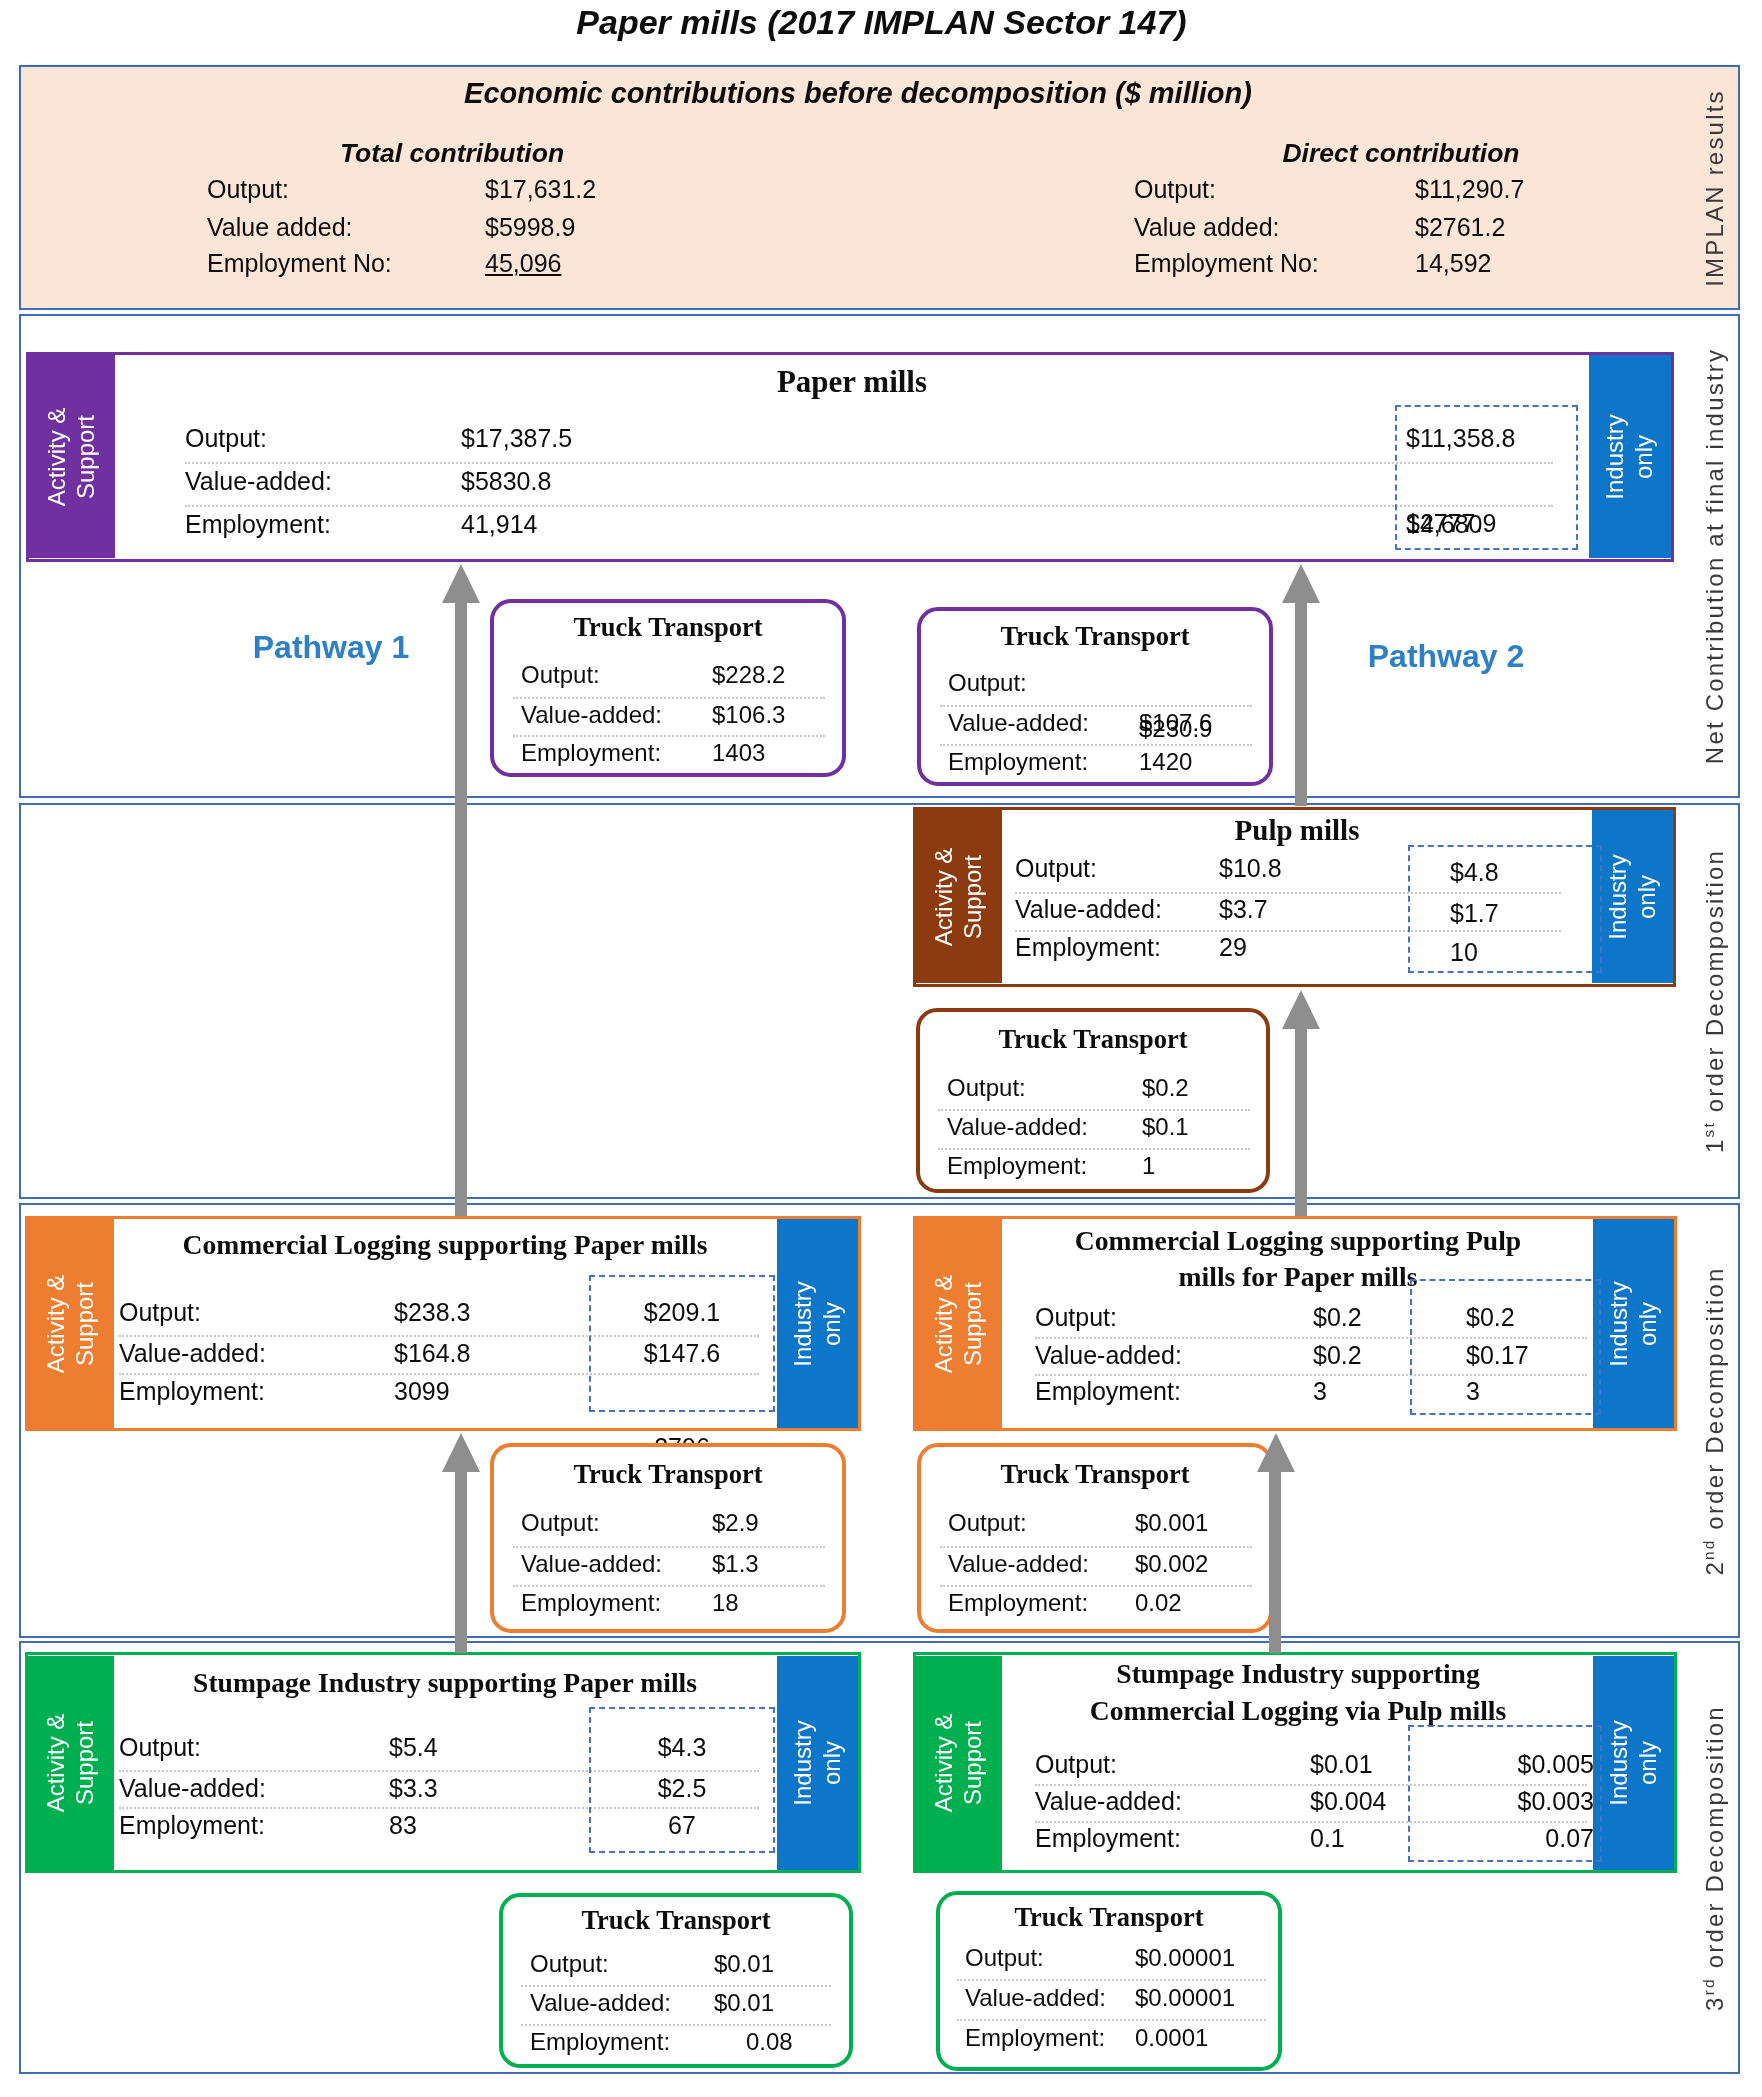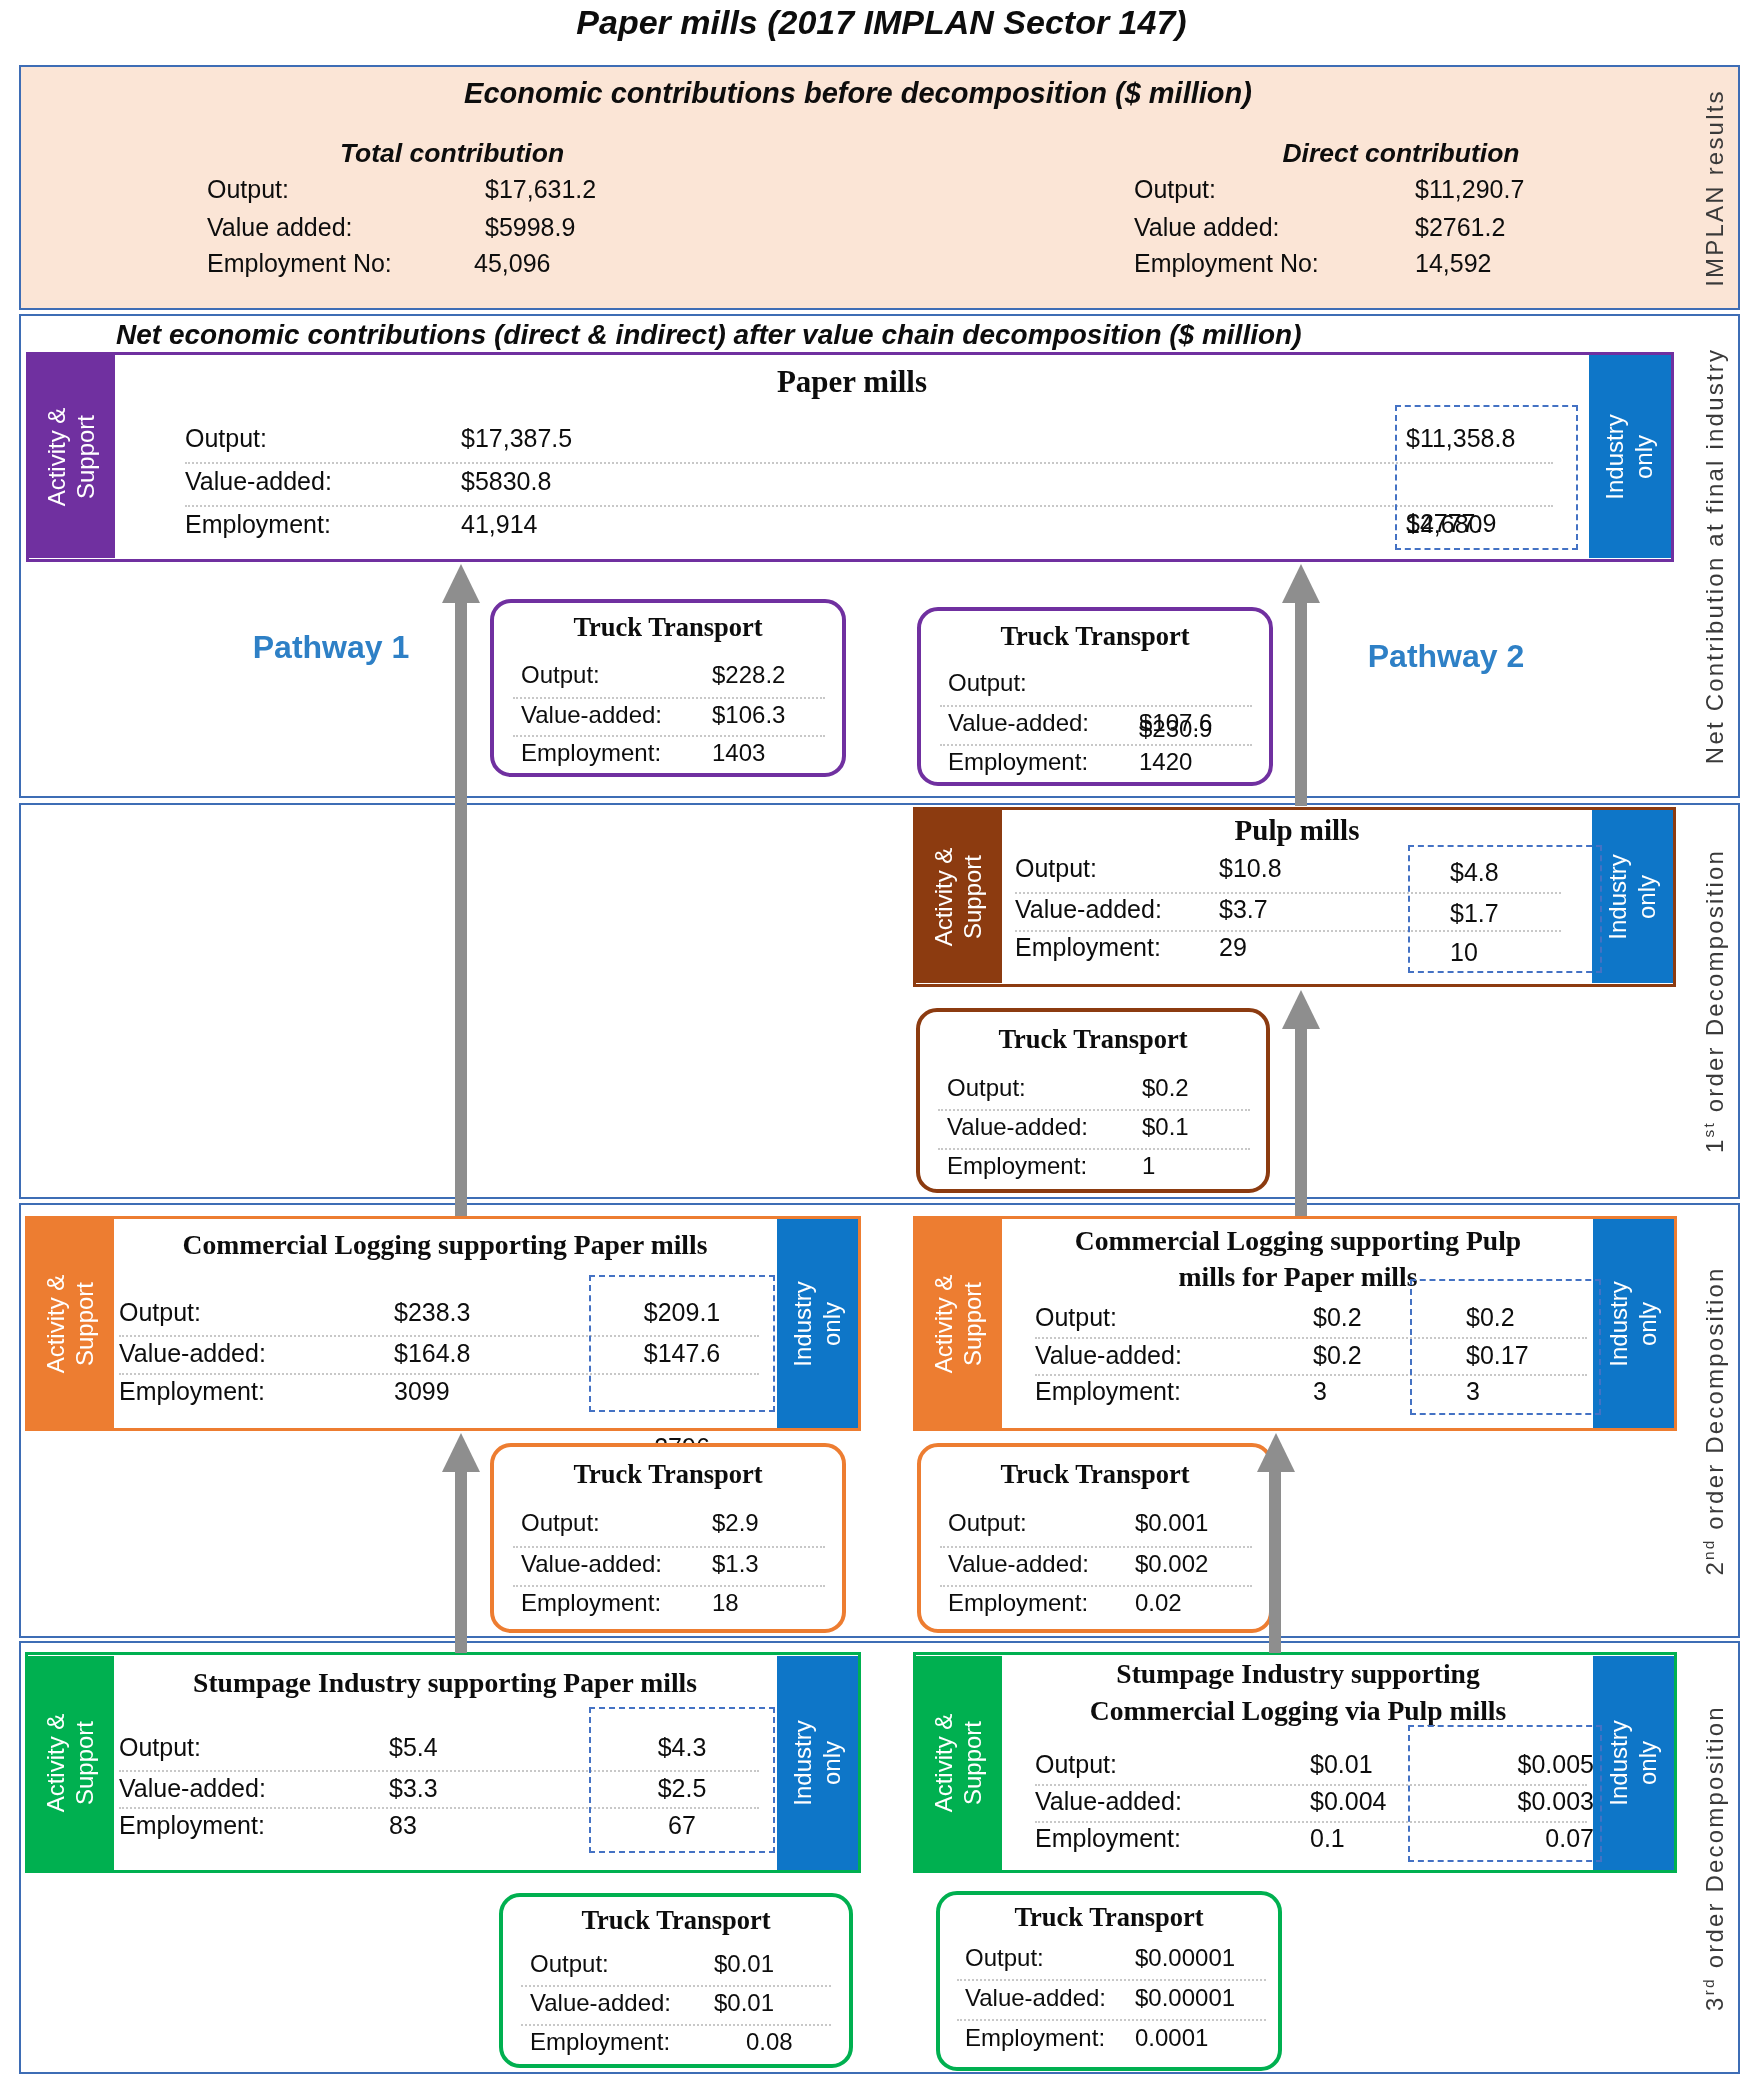--- a/index.html
+++ b/index.html
@@ -43,35 +43,34 @@
   <div class="sec" style="left:19.3px;top:65px;width:1721px;height:245px;background:#FBE5D6;"></div>
   <div class="hdr ctr" style="left:858px;top:77px;font-size:29px;">Economic contributions before decomposition ($ million)</div>
   <div class="hdr ctr" style="left:452px;top:138px;font-size:26.5px;">Total contribution</div>
   <div class="hdr ctr" style="left:1401px;top:138px;font-size:26.5px;">Direct contribution</div>
 
   <span class="row-label" style="left:207px;top:175px;">Output:</span>
   <span class="row-value" style="left:485px;top:175px;">$17,631.2</span>
   <span class="row-label" style="left:207px;top:213px;">Value added:</span>
   <span class="row-value" style="left:485px;top:213px;">$5998.9</span>
   <span class="row-label" style="left:207px;top:249px;">Employment No:</span>
-  <span class="row-value" style="left:474px;top:249px;">45,096</span>
+  <span class="row-value" style="left:485px;top:249px;text-decoration:underline;">45,096</span>
 
   <span class="row-label" style="left:1134px;top:175px;">Output:</span>
   <span class="row-value" style="left:1415px;top:175px;">$11,290.7</span>
   <span class="row-label" style="left:1134px;top:213px;">Value added:</span>
   <span class="row-value" style="left:1415px;top:213px;">$2761.2</span>
   <span class="row-label" style="left:1134px;top:249px;">Employment No:</span>
   <span class="row-value" style="left:1415px;top:249px;">14,592</span>
 
   <div class="abs" style="left:1672px;top:65px;width:83px;height:245px;">
     <div class="vrot seclab"><span>IMPLAN results</span><sup></sup><span></span></div>
   </div>
 
   <div class="sec" style="left:19.3px;top:314px;width:1721px;height:484px;"></div>
-  <div class="hdr" style="left:116px;top:319px;font-size:28px;">Net economic contributions (direct &amp; indirect) after value chain decomposition ($ million)</div>
   <div class="abs" style="left:1672px;top:314px;width:83px;height:484px;">
     <div class="vrot seclab"><span>Net Contribution at final industry</span><sup></sup><span></span></div>
   </div>
 
   <div class="box" style="left:26px;top:352px;width:1648px;height:210px;border:3.3px solid #7030A0;"></div>
   <div class="bar" style="left:29px;top:355px;width:86px;height:203px;background:#7030A0;">
     <div class="vrot sbtext" style="width:171px;">Activity &amp; Support</div>
   </div>
   <div class="bar" style="left:1589px;top:355px;width:82px;height:203px;background:#0E76C8;">
     <div class="vrot sbtext" style="width:116px;">Industry only</div>

